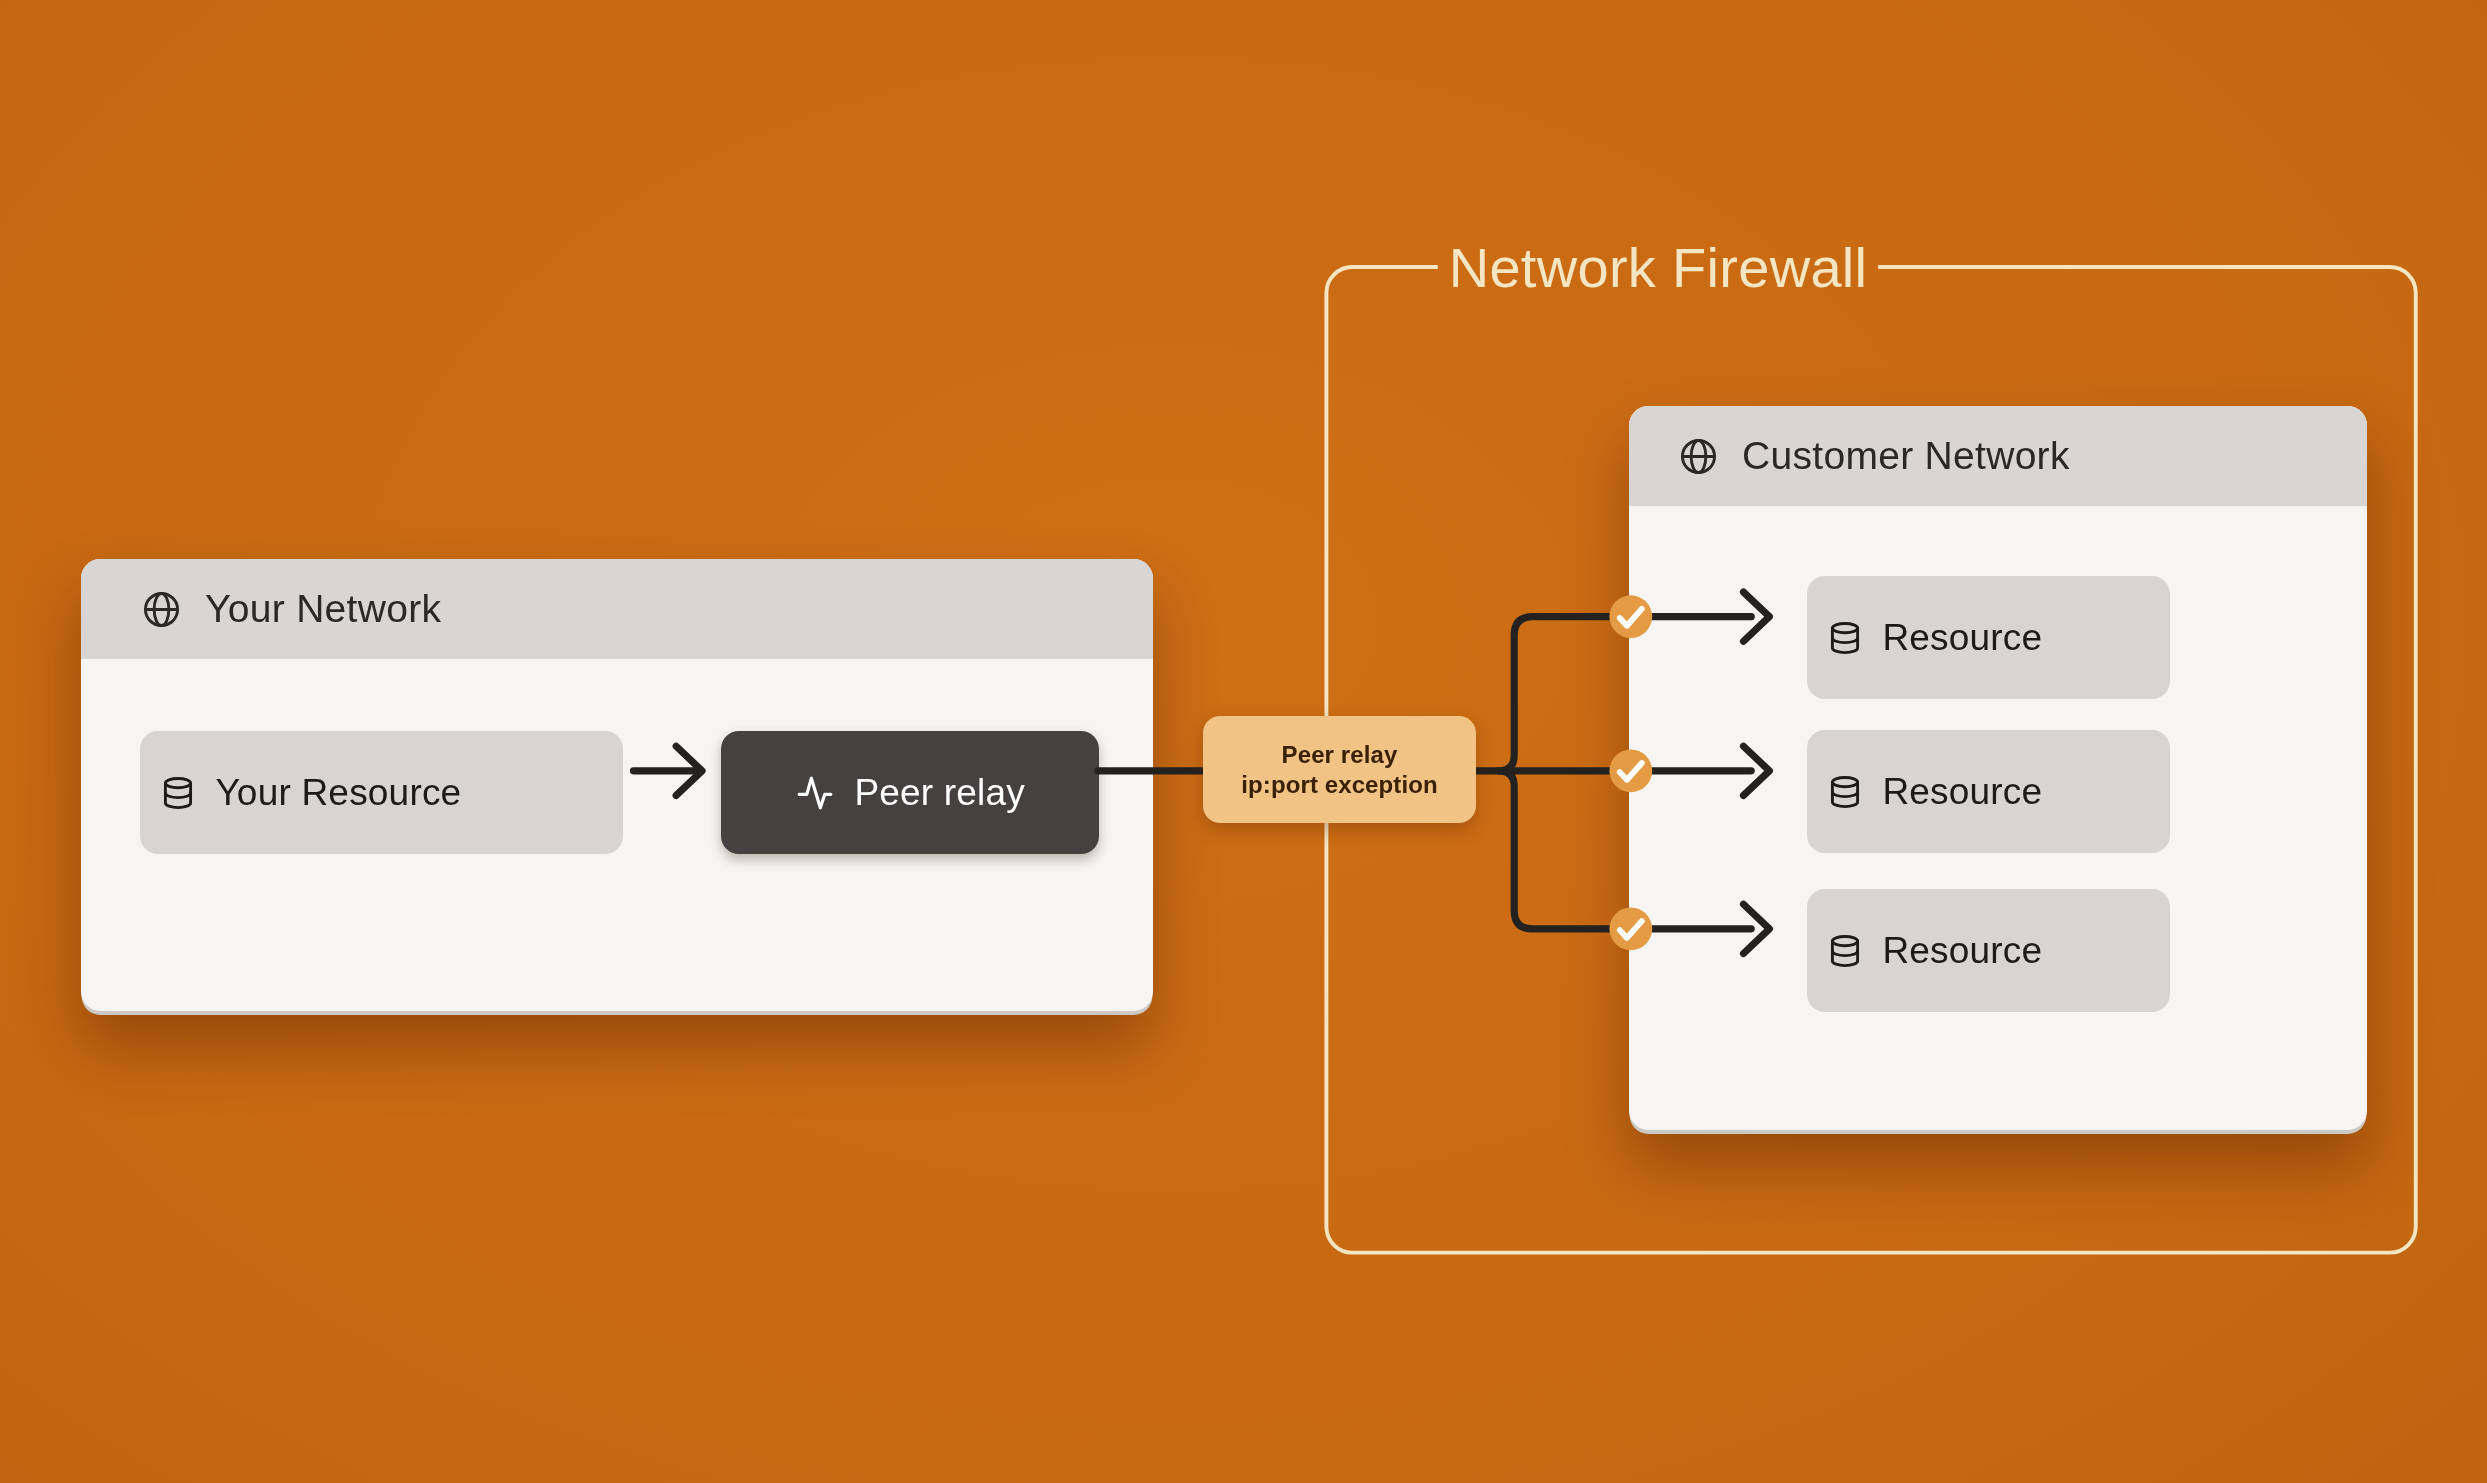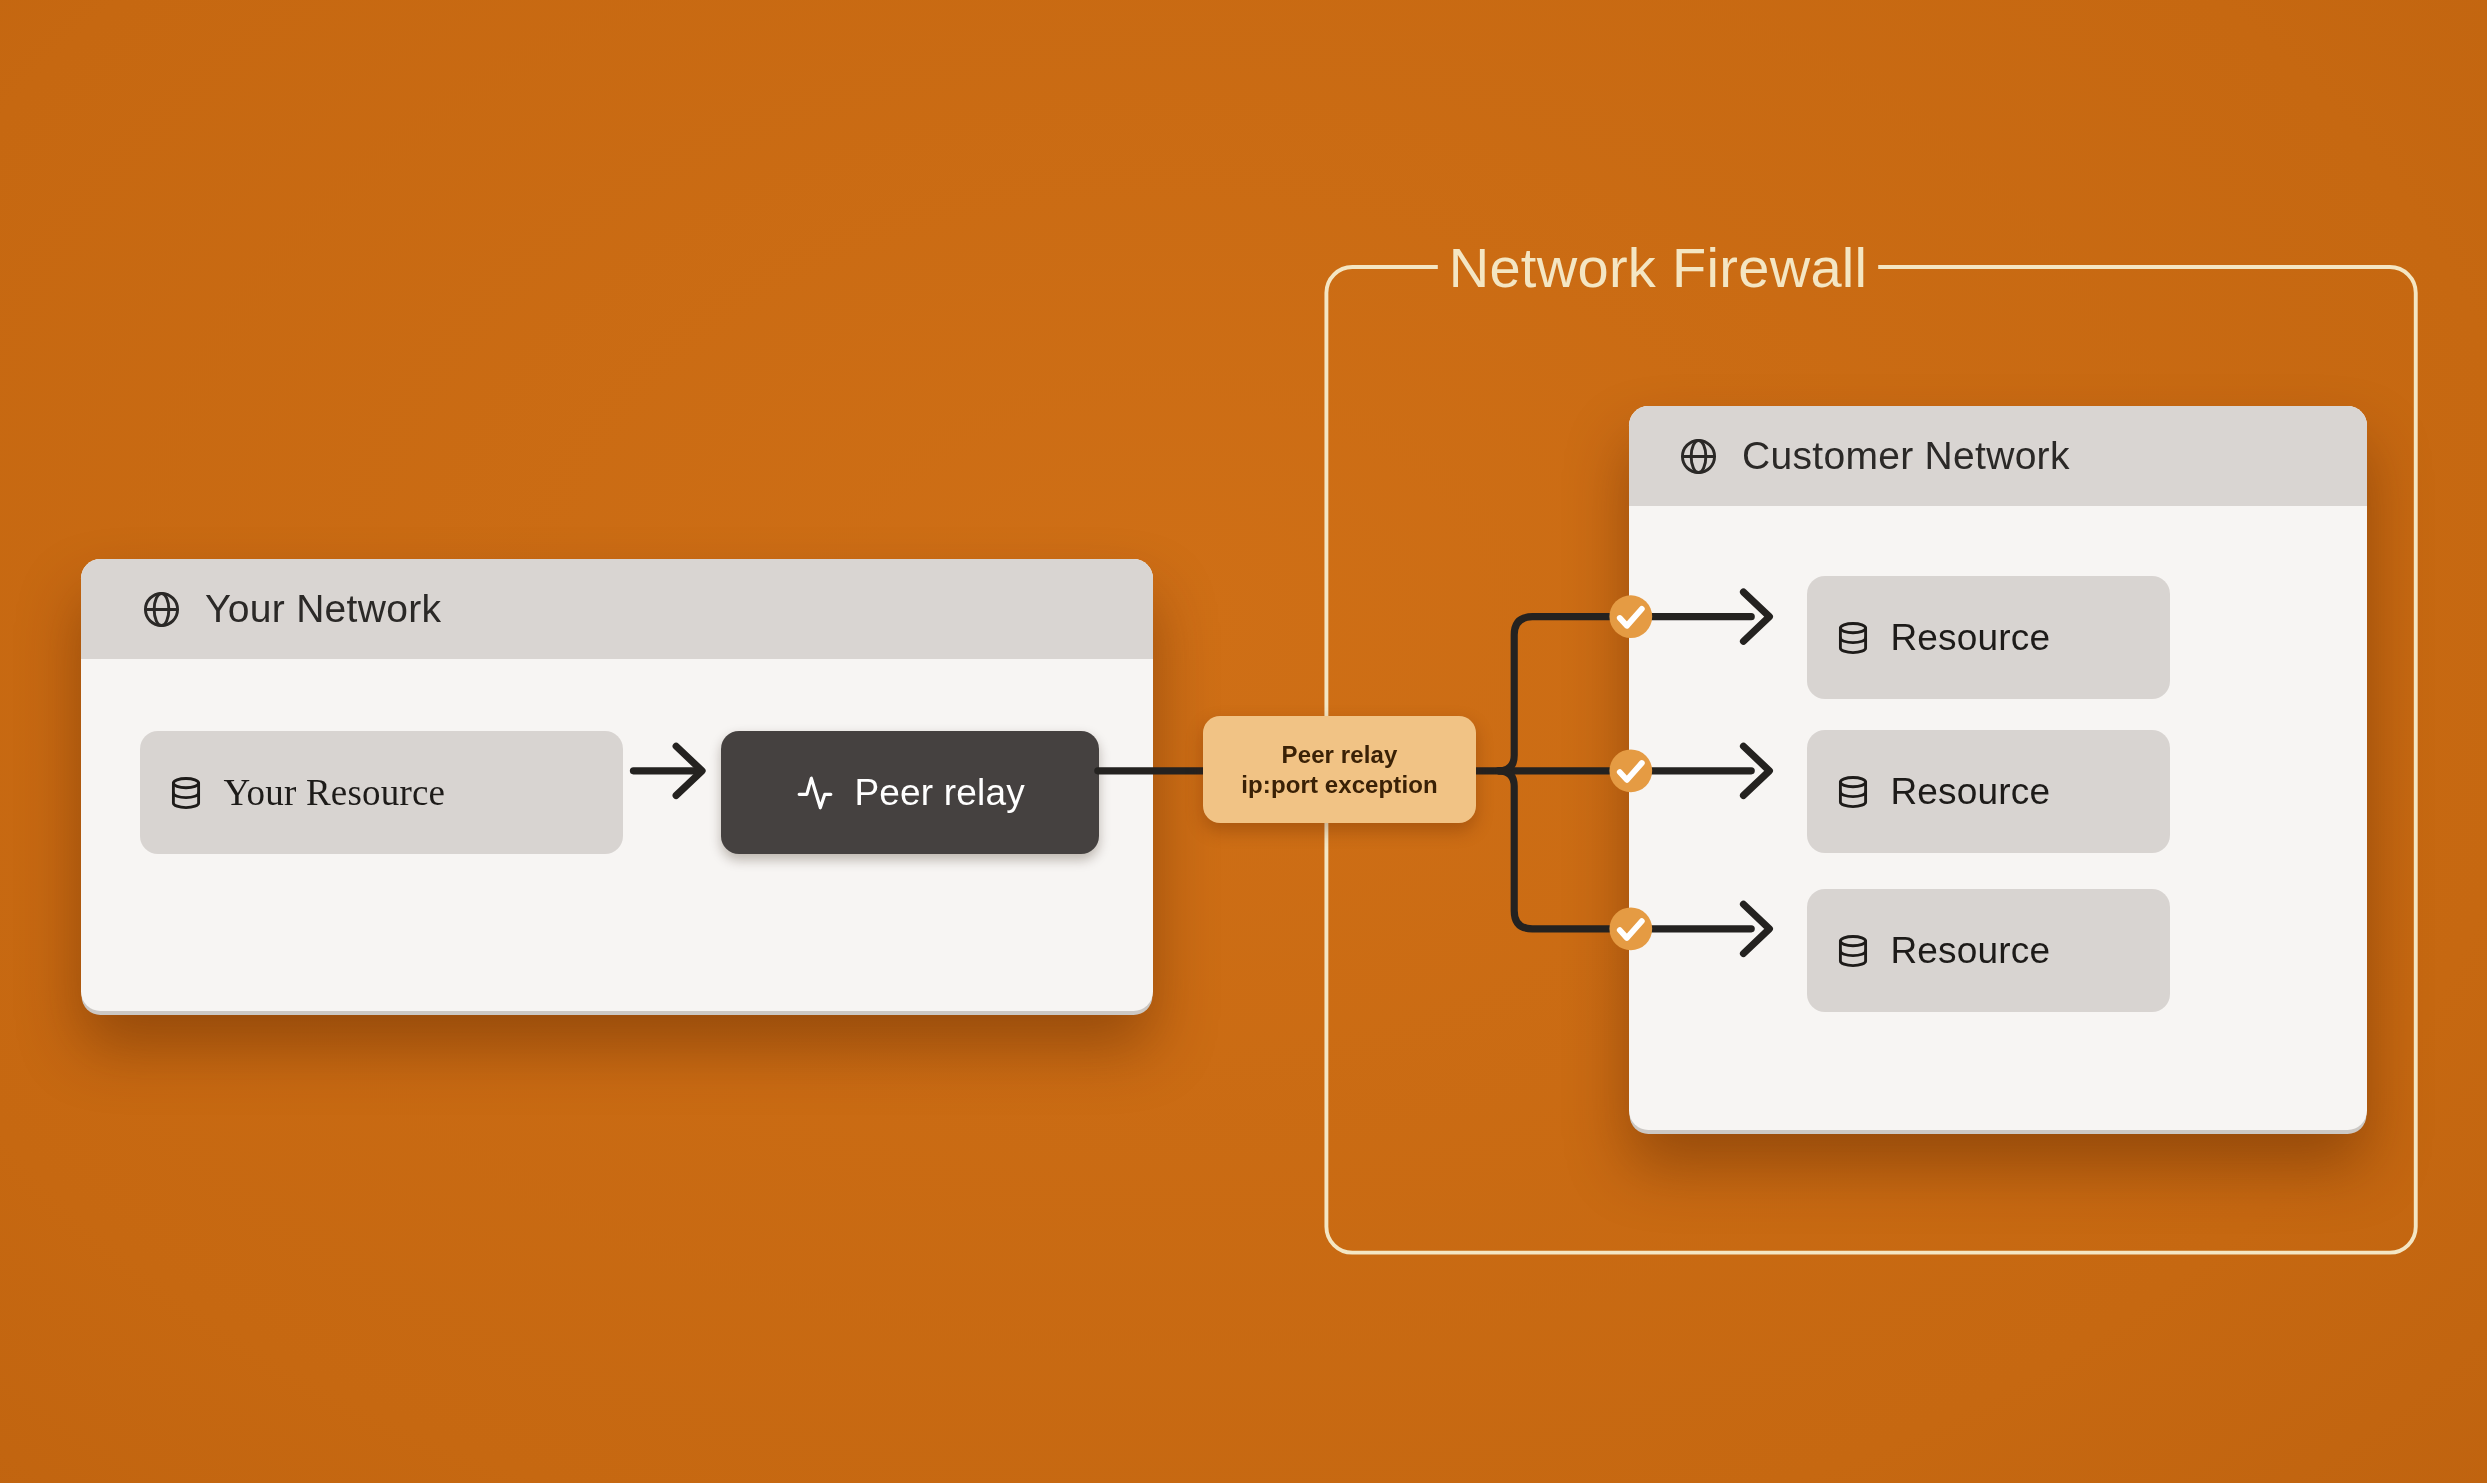--- a/index.html
+++ b/index.html
@@ -35,21 +35,21 @@
     white-space:nowrap;
   }
   .hdr-icon{width:41px;height:41px;flex:0 0 auto;color:#2b2927;}
 
   
   .node{
     position:absolute;height:123px;border-radius:18px;
     display:flex;align-items:center;box-sizing:border-box;
     gap:19.4px;
   }
-  .node.light{background:#d8d4d1;color:#1d1b19;padding-left:28px;}
+  .node.light{background:#d8d4d1;color:#1d1b19;padding-left:20px;}
   .node.dark{
     background:#454140;color:#ffffff;justify-content:center;padding-left:0;
     box-shadow:0 5.2px 11.7px rgba(40,20,0,.28);
   }
   .node-label{font-size:37px;white-space:nowrap;letter-spacing:0.2px;}
   .node-icon{width:36px;height:36px;flex:0 0 auto;}
   .node-icon.pulse{width:40px;height:40px;}
 
   
   .badge{
@@ -82,21 +82,21 @@
       <span class="hdr-icon">
         <svg viewBox="0 0 24 24" width="41" height="41" fill="none" stroke="currentColor" stroke-width="1.7">
           <circle cx="12" cy="12" r="9.4"></circle>
             <path d="M2.6 12h18.8"></path>
             <ellipse cx="12" cy="12" rx="4.3" ry="9.4"></ellipse>
         </svg>
       </span>
       <span class="panel-title">Your Network</span>
     </div>
 
-    <div class="node light" style="left:59px;top:172px;width:483px;font-family:Liberation Serif, serif;">
+    <div class="node light" style="left:59px;top:172px;width:483px;">
       <span class="node-icon">
         <svg viewBox="0 0 24 24" width="36" height="36" fill="none" stroke="currentColor" stroke-width="1.9" stroke-linecap="round">
           <ellipse cx="12" cy="5.4" rx="8.4" ry="3.1"></ellipse>
           <path d="M3.6 5.4v13.2c0 1.7 3.76 3.1 8.4 3.1s8.4-1.4 8.4-3.1V5.4"></path>
           <path d="M3.6 12c0 1.7 3.76 3.1 8.4 3.1s8.4-1.4 8.4-3.1"></path>
         </svg>
       </span>
       <span class="node-label">Your Resource</span>
     </div>
 

